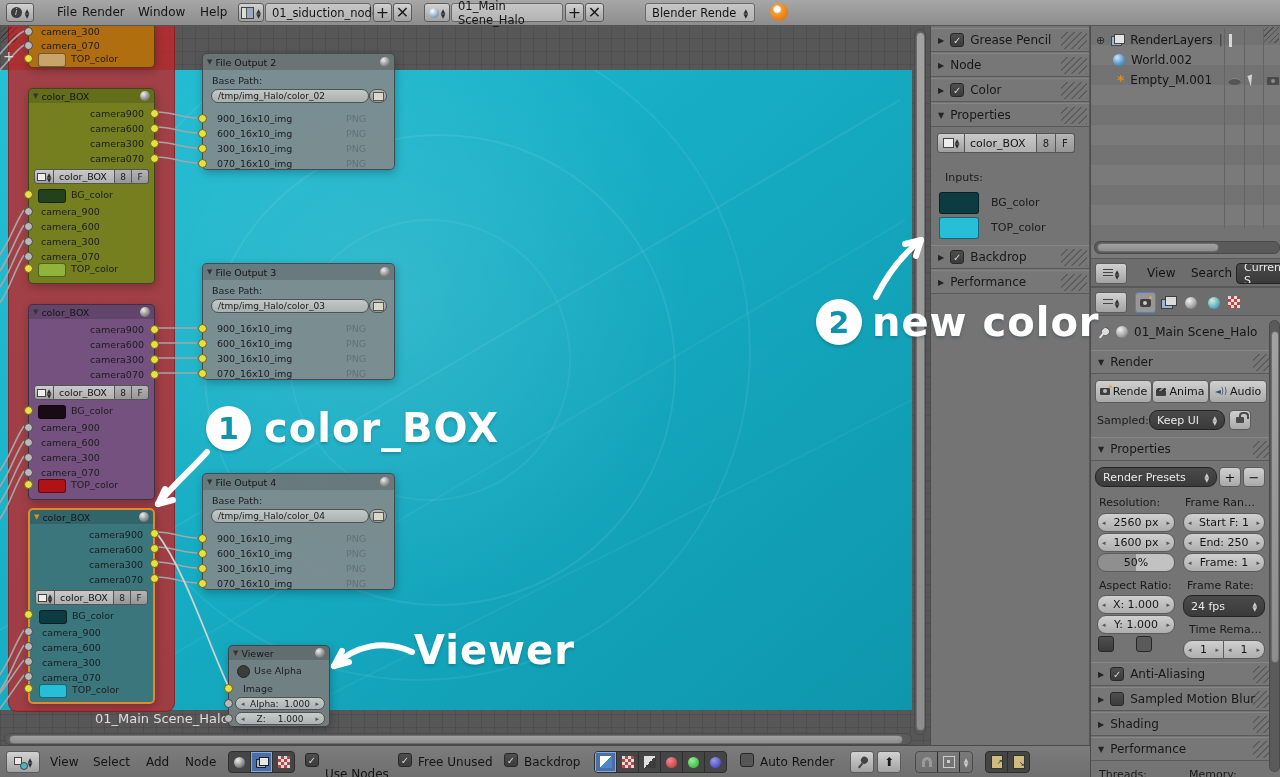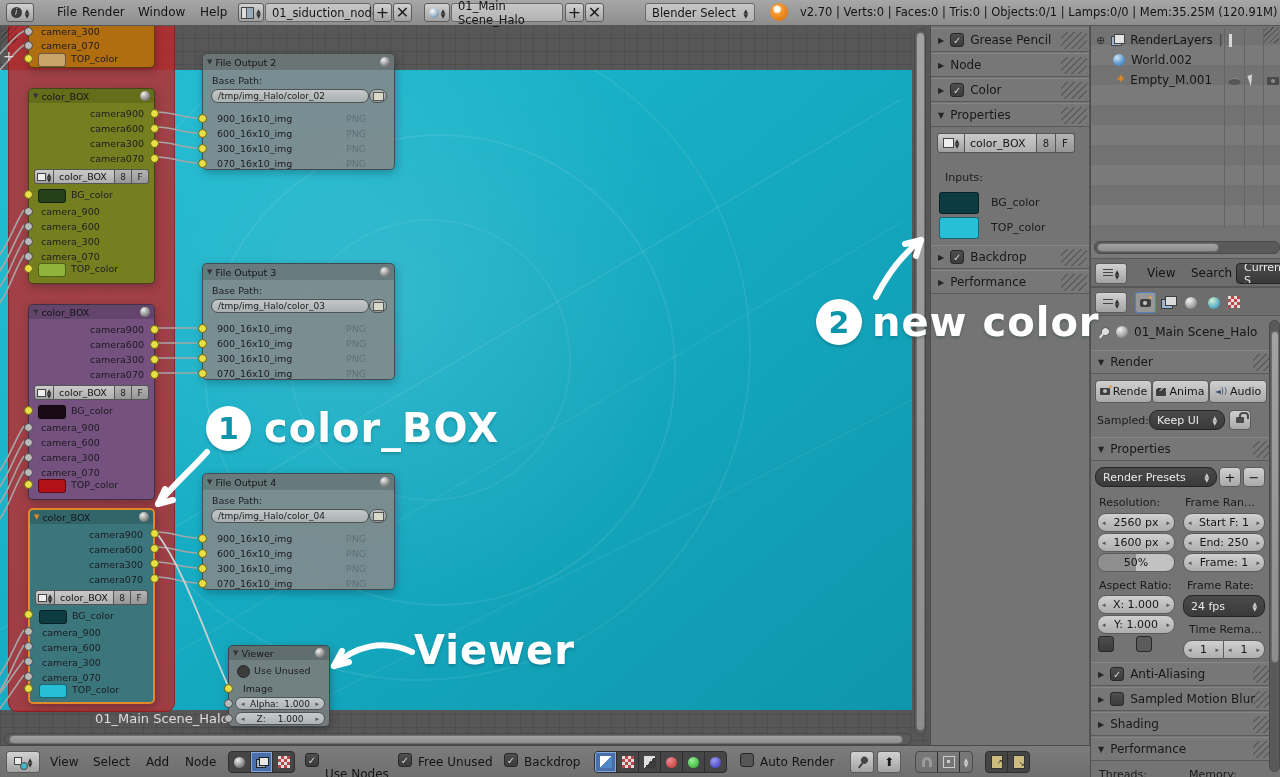--- a/index.html
+++ b/index.html
@@ -357,21 +357,21 @@
   <div class="sk y" style="left:-5px;top:105px"></div>
 </div>
 
 <div class="node" style="left:228px;top:645px;width:102px;height:82px;background:rgba(118,126,128,.95)">
   <div class="nhead">
       <span class="tri">▼</span>
     <span class="ntitle">Viewer</span>
     <span class="sphere" style="margin-left:auto"></span>
     </div>
   <div class="abs" style="left:8px;top:19px;width:11px;height:11px;border-radius:50%;background:#3c3c3c;border:1px solid #262626"></div>
-  <div class="r" style="left:25px;top:18px">Use Unused</div>
+  <div class="r" style="left:25px;top:18px">Use Alpha</div>
   <div class="r" style="left:14px;top:36px">Image</div>
   <div class="sk y" style="left:-5px;top:38px"></div>
   <div class="slider" style="left:6px;top:51px;width:90px">
     <span class="tinyar">◂</span>
       <span>Alpha:</span>
       <span>1.000</span>
       <span class="tinyar">▸</span>
     </div>
   <div class="sk g" style="left:-5px;top:53px"></div>
   <div class="slider" style="left:6px;top:66px;width:90px">
@@ -673,26 +673,25 @@
   <span class="lbtn" style="position:absolute;left:373px;top:3px;width:19px;height:19px">+</span>
   <span class="lbtn" style="position:absolute;left:393px;top:3px;width:19px;height:19px">✕</span>
   <span class="lbtn" style="position:absolute;left:424px;top:3px;width:26px;height:19px;gap:2px">
     <span class="ball" style="width:10px;height:10px;background:radial-gradient(circle at 35% 30%,#fff,#9ab3c9 55%,#4a6f93)"></span>
       <span class="updn">▲<br>▼</span>
     </span>
   <span class="tfield" style="position:absolute;left:451px;top:3px;width:112px;height:19px">01_Main Scene_Halo</span>
   <span class="lbtn" style="position:absolute;left:565px;top:3px;width:19px;height:19px">+</span>
   <span class="lbtn" style="position:absolute;left:585px;top:3px;width:19px;height:19px">✕</span>
   <span class="tfield" style="position:absolute;left:645px;top:3px;width:110px;height:19px;justify-content:space-between">
-    <span>Blender Select</span>
+    <span>Blender Rende</span>
       <span class="updn">▲<br>▼</span>
     </span>
   <span class="abs" style="left:770px;top:3px;width:18px;height:18px;border-radius:50%;
         background:radial-gradient(circle at 40% 35%,#fff 0 18%,#f79a36 28%,#d96e00 90%)"></span>
-  <span class="menu abs nowrap" style="left:800px;font-size:11.5px">v2.70 | Verts:0 | Faces:0 | Tris:0 | Objects:0/1 | Lamps:0/0 | Mem:35.25M (120.91M)</span>
 </div>
 
 <div class="abs botbar">
   <span class="lbtn" style="position:absolute;left:6px;top:5px;width:34px;height:22px;gap:2px">
     <span style="position:relative;width:12px;height:11px">
       <span style="position:absolute;left:0;top:0;width:6px;height:6px;background:#e8e8e8;border:1px solid #444"></span>
       <span style="position:absolute;left:6px;top:5px;width:6px;height:6px;border-radius:50%;background:#49b6c8;border:1px solid #444"></span>
       </span>
     <span class="updn">▲<br>▼</span>
     </span>

